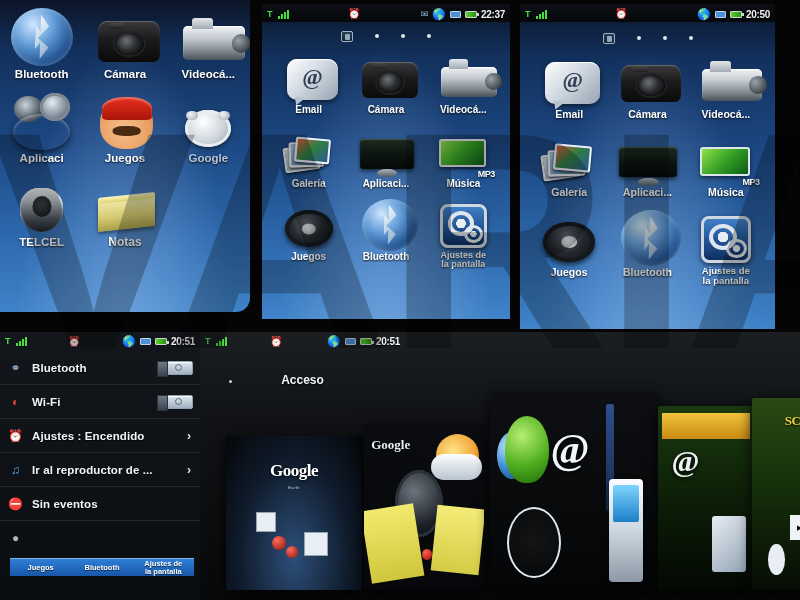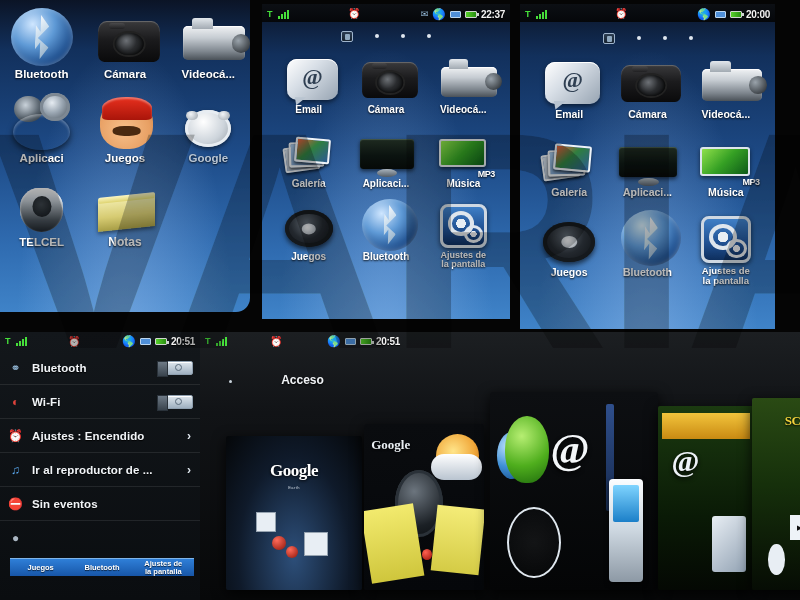--- a/index.html
+++ b/index.html
@@ -457,21 +457,21 @@
           <i></i>
           <i></i>
           <i></i>
         </span>
       <span class="sb-spacer"></span>
       <span class="ic ic-alarm">⏰</span>
       <span class="sb-spacer"></span>
       <span class="ic ic-globe">🌎</span>
       <span class="ic-net"></span>
       <span class="ic-batt"></span>
-      <span class="clock">20:00</span>
+      <span class="clock">20:50</span>
     </div>
 
     <div class="dots" style="top:28px;height:12px;">
       <span class="folder"></span>
       <span class="d"></span>
       <span class="d"></span>
       <span class="d"></span>
     </div>
 
     <div class="grid" style="top:48px;row-gap:10px;padding:0 10px;">

